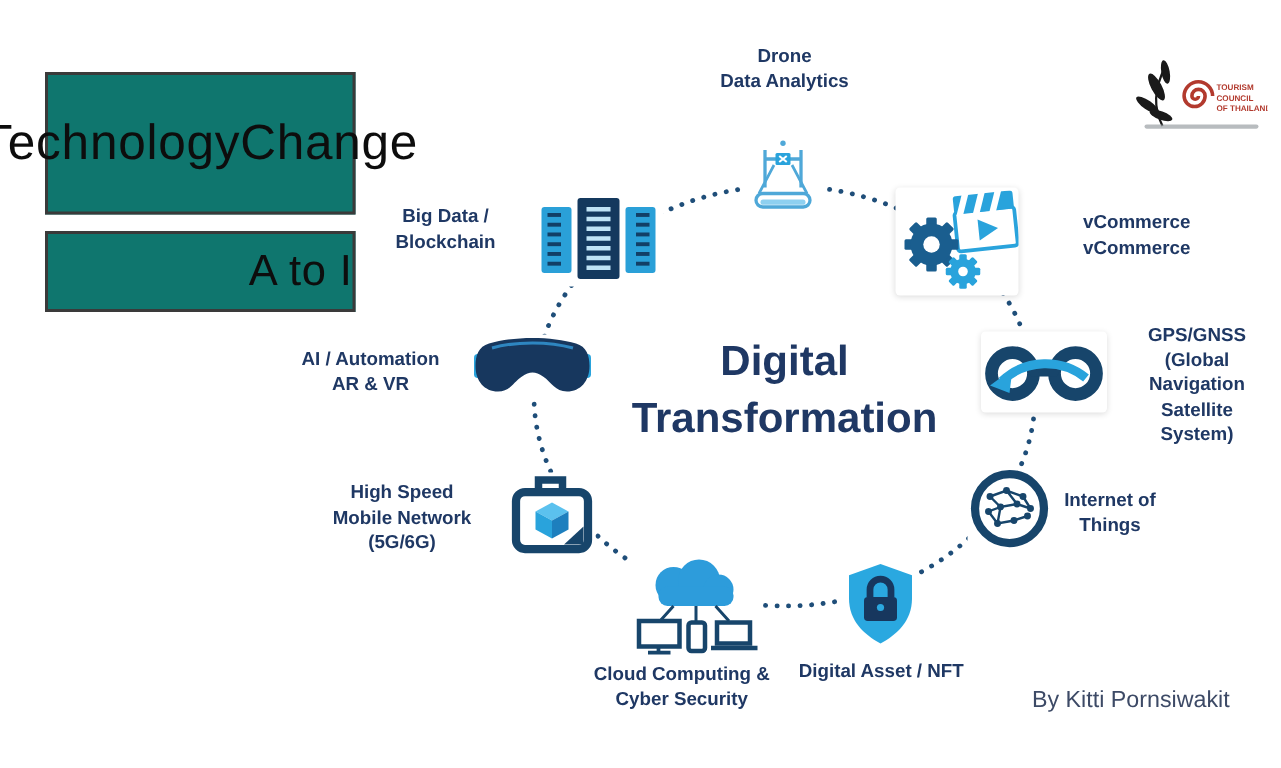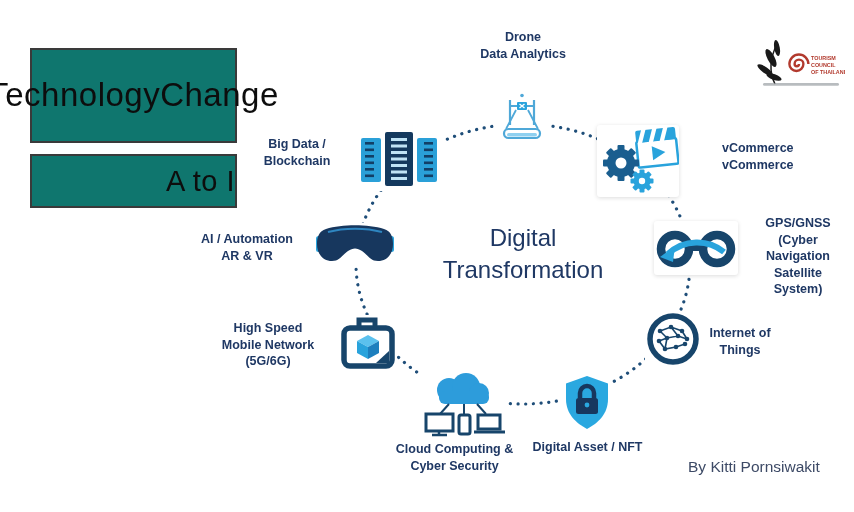--- a/index.html
+++ b/index.html
@@ -5,21 +5,21 @@
   html,body{margin:0;padding:0;background:#fff;}
   .slide{position:relative;width:854px;height:512px;background:#fff;overflow:hidden;
          font-family:"Liberation Sans",sans-serif;}
   .ring{position:absolute;left:0;top:0;z-index:0;}
   .box{position:absolute;border:2px solid #3a3a3a;background:#0f766e;display:flex;
        flex-direction:row;align-items:center;justify-content:center;
        color:#0d0d0d;text-align:center;z-index:4;}
   .box1{left:30px;top:48px;width:203px;height:91px;font-size:33px;line-height:1.16;letter-spacing:.5px;}
   .box2{left:30px;top:154px;width:203px;height:50px;font-size:29px;letter-spacing:.5px;justify-content:flex-end;}
   .center-title{position:absolute;left:418px;top:222px;width:210px;text-align:center;
-       color:#1F3864;font-size:24px;font-weight:normal;line-height:1.35;z-index:3;}
+       color:#1F3864;font-size:28px;font-weight:bold;line-height:1.35;z-index:3;}
   .icon{position:absolute;background:#fff;display:flex;align-items:center;justify-content:center;z-index:2;}
   .card{box-shadow:0 1px 4px rgba(0,0,0,.14);border-radius:3px;}
   .lbl{position:absolute;color:#1F3864;font-size:12.5px;font-weight:bold;line-height:1.32;
        text-align:center;z-index:3;}
   .lbl span{display:block;}
   .ta-l{text-align:left;}
   .credit{position:absolute;left:688px;top:458px;width:166px;font-size:15.5px;
        color:#3D4A66;z-index:3;}
   .logo{position:absolute;left:755px;top:36px;z-index:3;}
 </style>
@@ -215,21 +215,21 @@
   <div class="lbl ta-l" style="left:722px;top:140px;width:120px;">
     <span>vCommerce</span>
     <span>vCommerce</span>
   </div>
   <div class="lbl" style="left:183px;top:231px;width:128px;">
     <span>AI / Automation</span>
     <span>AR &amp; VR</span>
   </div>
   <div class="lbl" style="left:742px;top:215px;width:112px;">
     <span>GPS/GNSS</span>
-    <span>(Cyber</span>
+    <span>(Global</span>
     <span>Navigation</span>
     <span>Satellite</span>
     <span>System)</span>
   </div>
   <div class="lbl" style="left:203px;top:320px;width:130px;">
     <span>High Speed</span>
     <span>Mobile Network</span>
     <span>(5G/6G)</span>
   </div>
   <div class="lbl" style="left:700px;top:325px;width:80px;">

